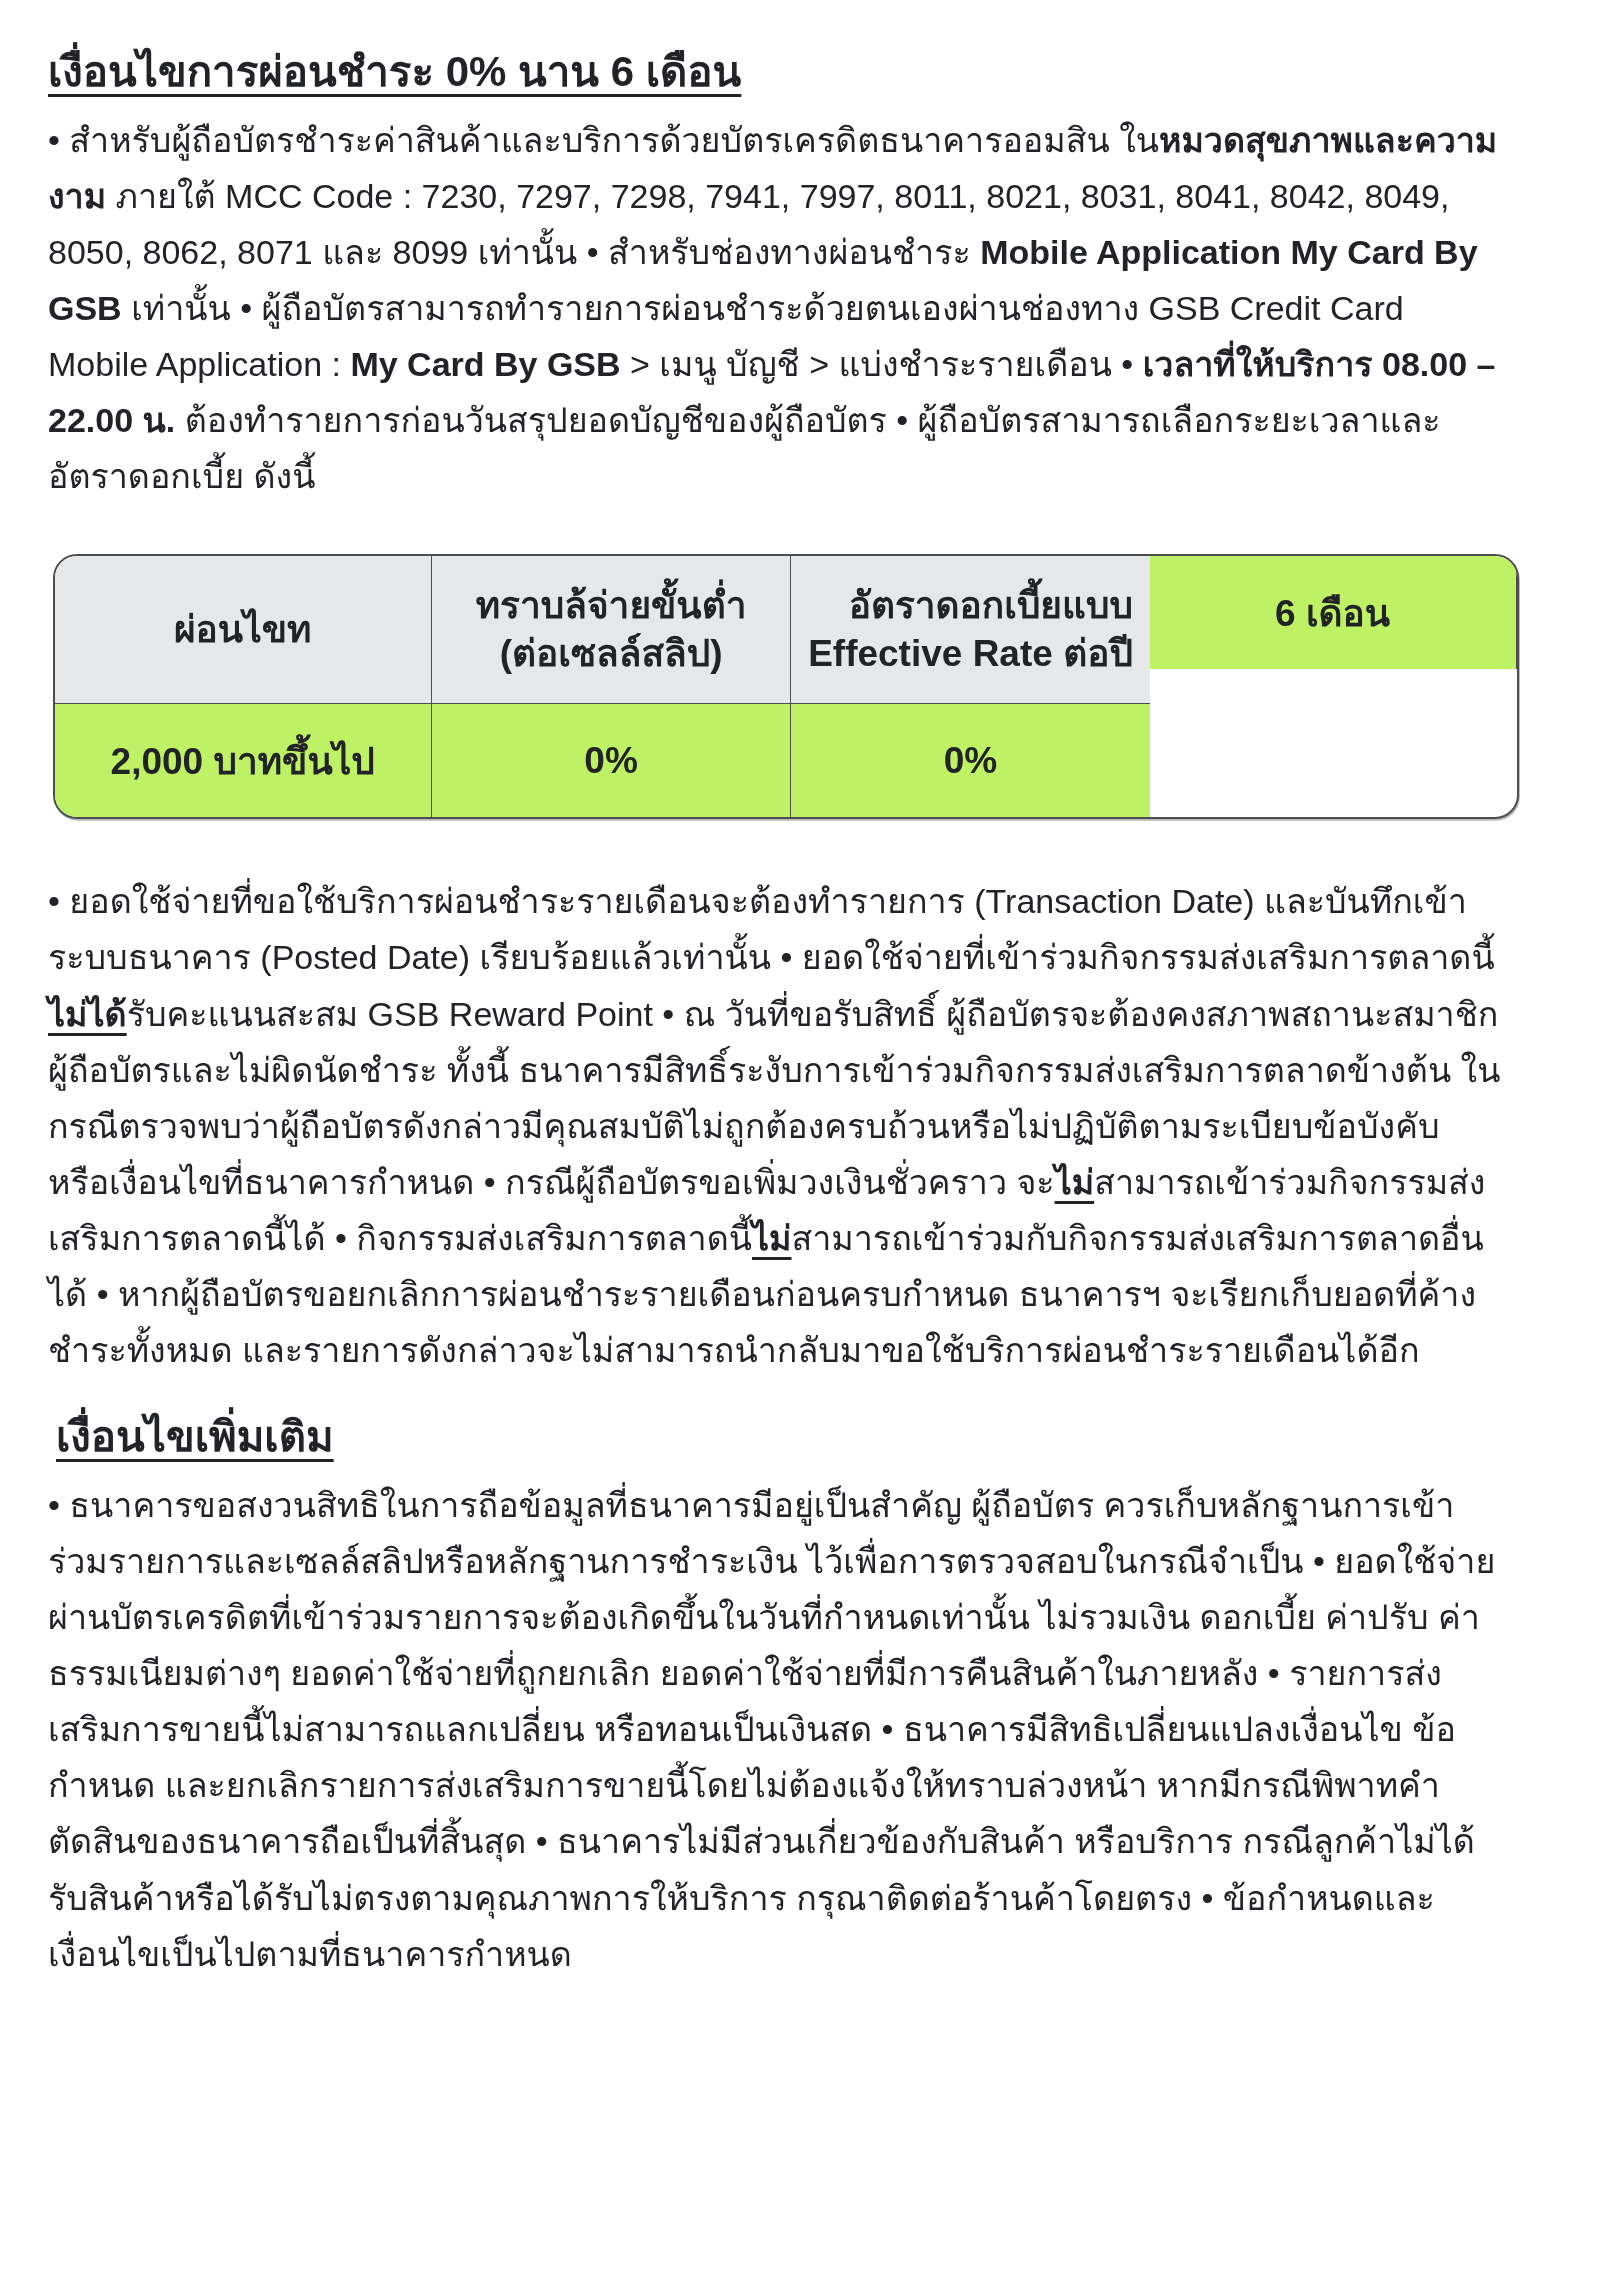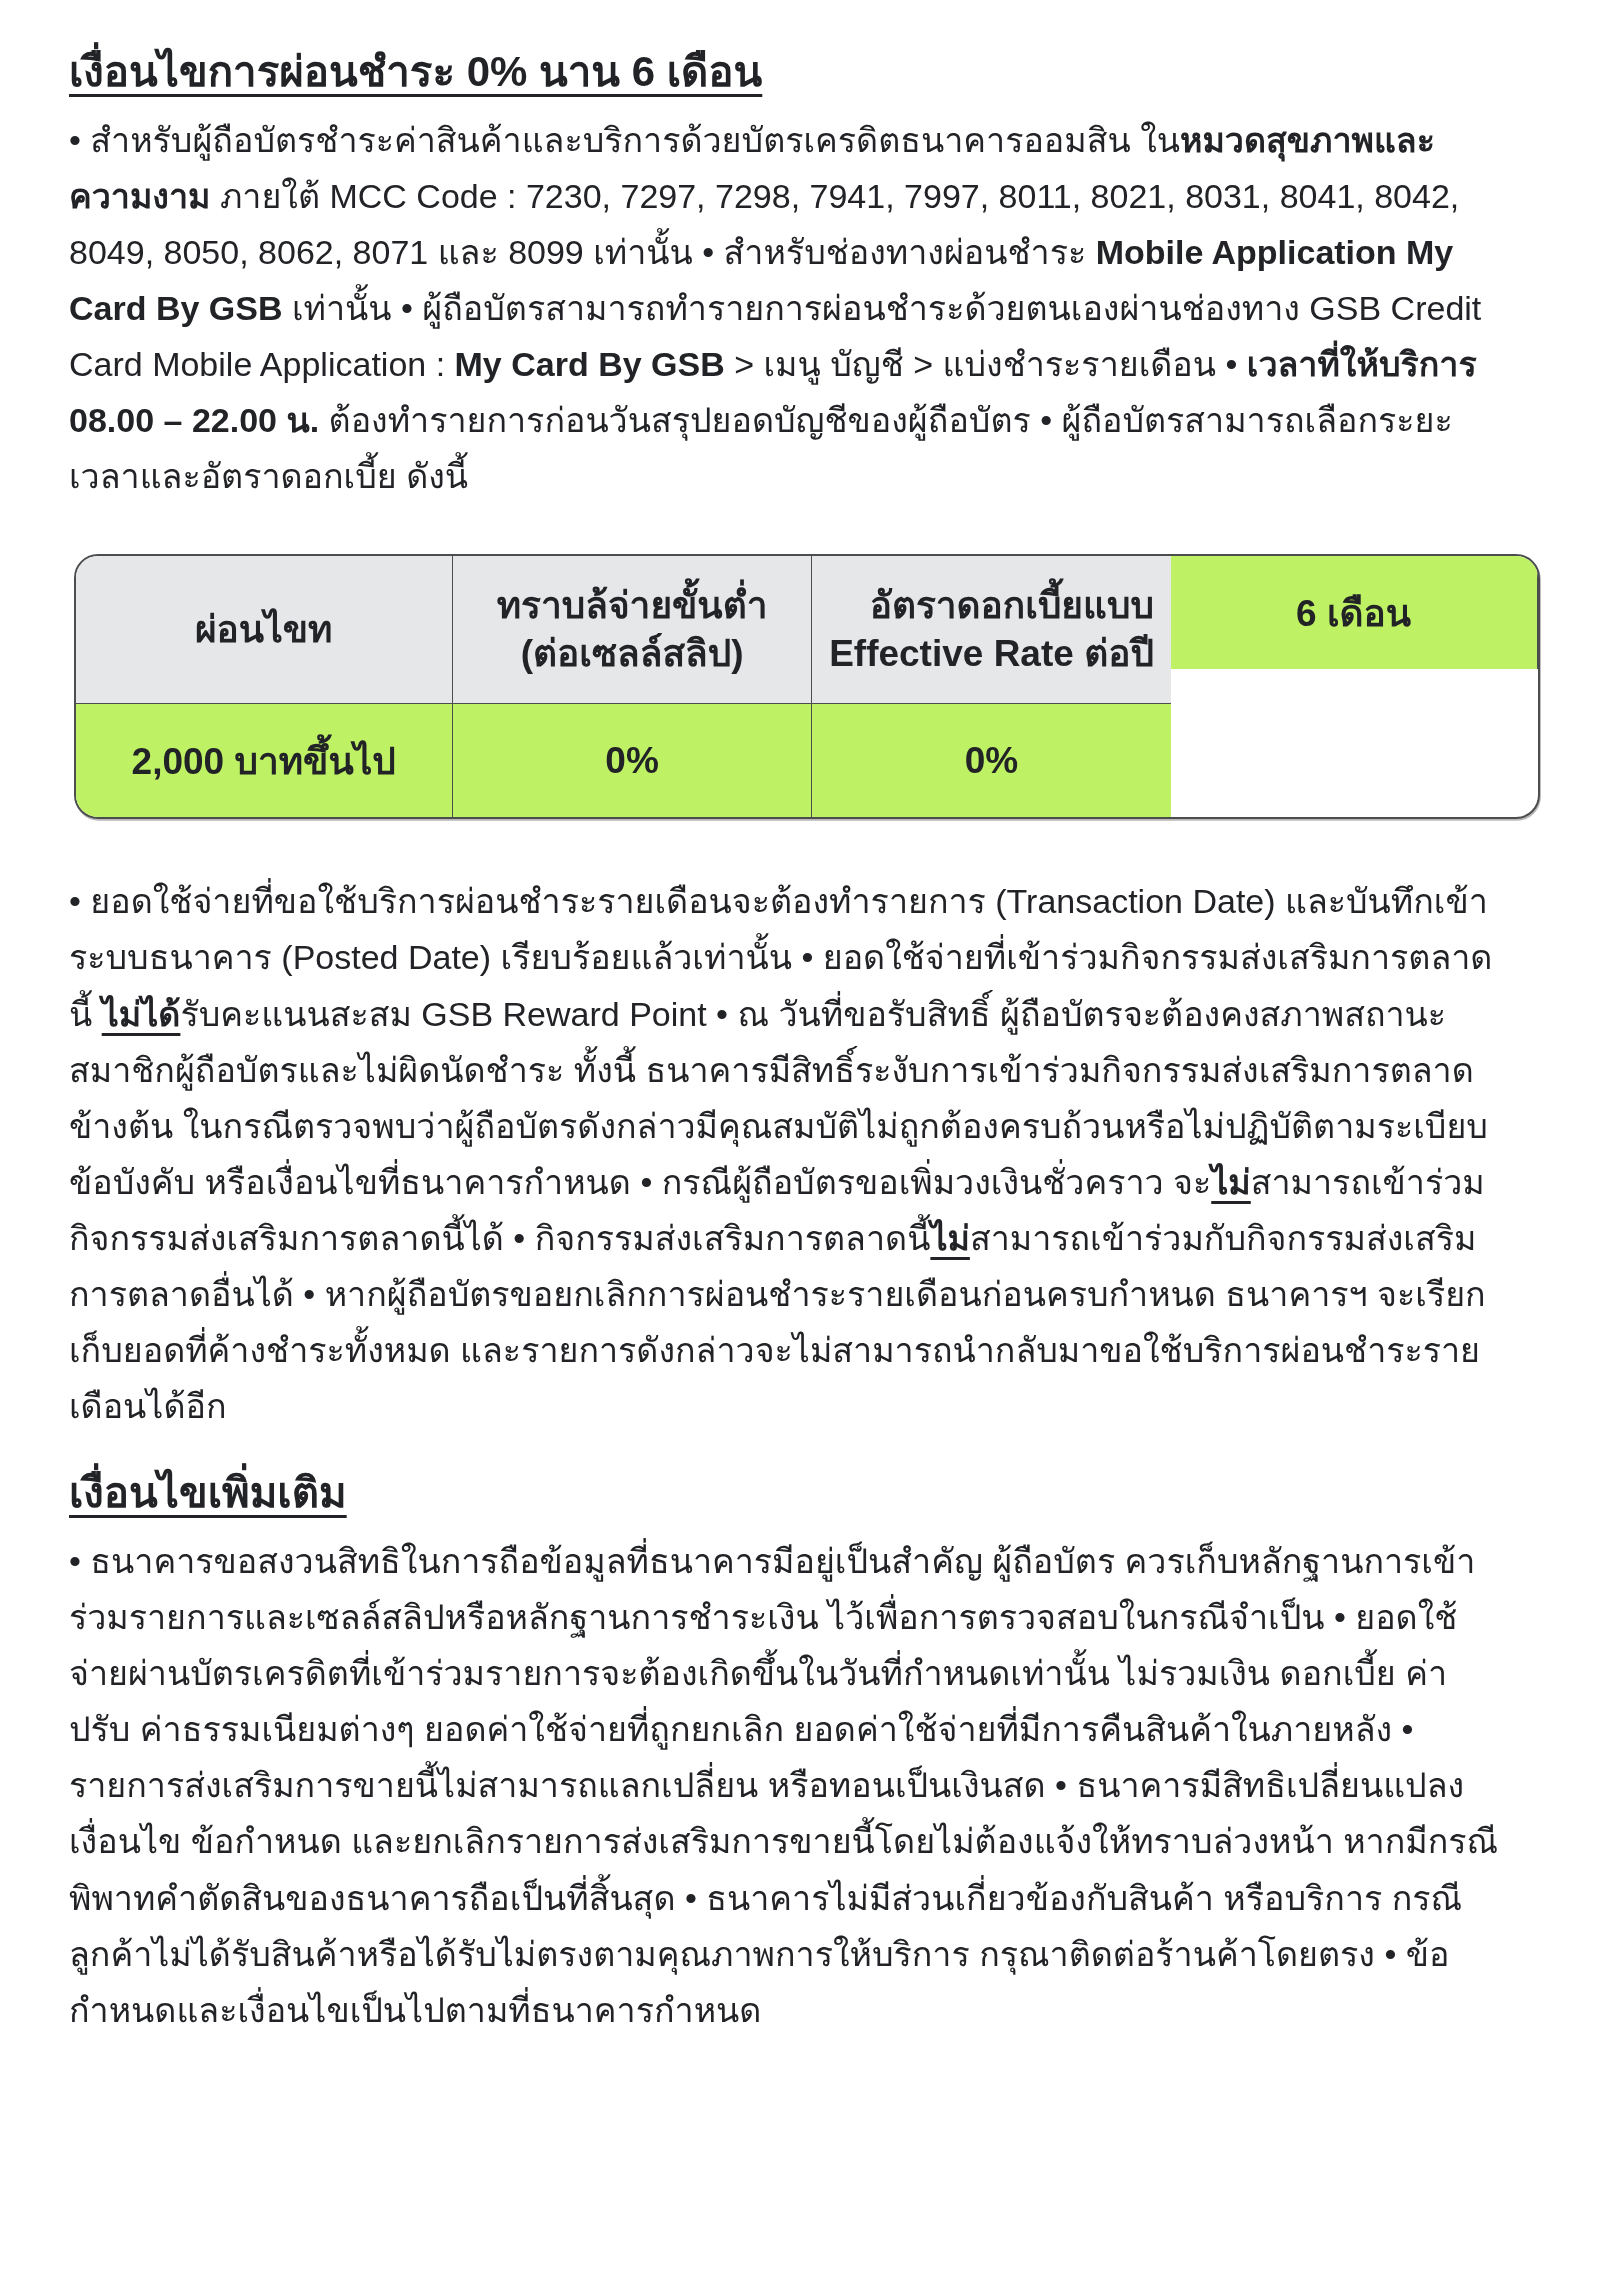--- a/index.html
+++ b/index.html
@@ -13,33 +13,33 @@
     height:2289px;
     background:#ffffff;
     color:var(--text);
     font-family:"Liberation Sans","DejaVu Sans",sans-serif;
     -webkit-font-smoothing:antialiased;
   }
   .page{
     box-sizing:border-box;
     width:1570px;
     height:2289px;
-    padding:44px 66px 0 69px;
+    padding:44px 66px 0 48px;
     overflow:hidden;
   }
   h1.doc-title, h2.doc-subtitle{
     margin:0 0 11px 0;
     font-size:42px;
     font-weight:700;
     line-height:1.35;
     text-decoration:underline;
     text-decoration-thickness:2.8px;
     text-underline-offset:8.3px;
   }
-  h2.doc-subtitle{margin-top:31px;}
+  h2.doc-subtitle{margin-top:31px;margin-left:8px;}
   p.body-text{
     margin:0;
     font-size:34px;
     line-height:1.65;
     letter-spacing:0;
   }
   p.body-text .b{font-weight:700;}
   p.body-text .u{
     text-decoration:underline;
     text-decoration-thickness:2.8px;

